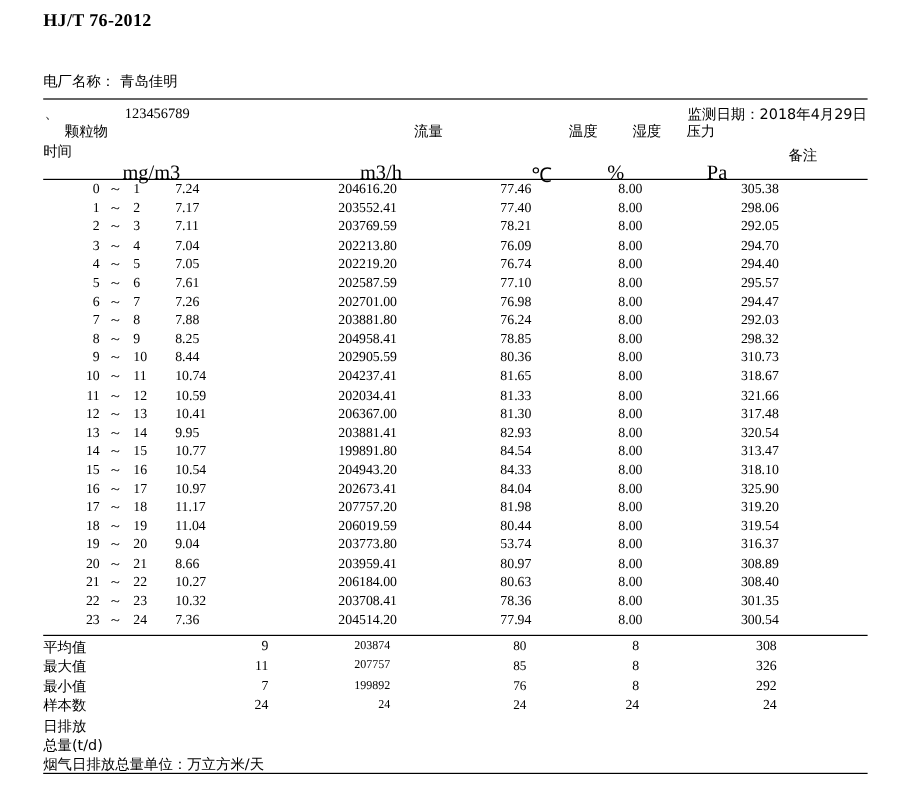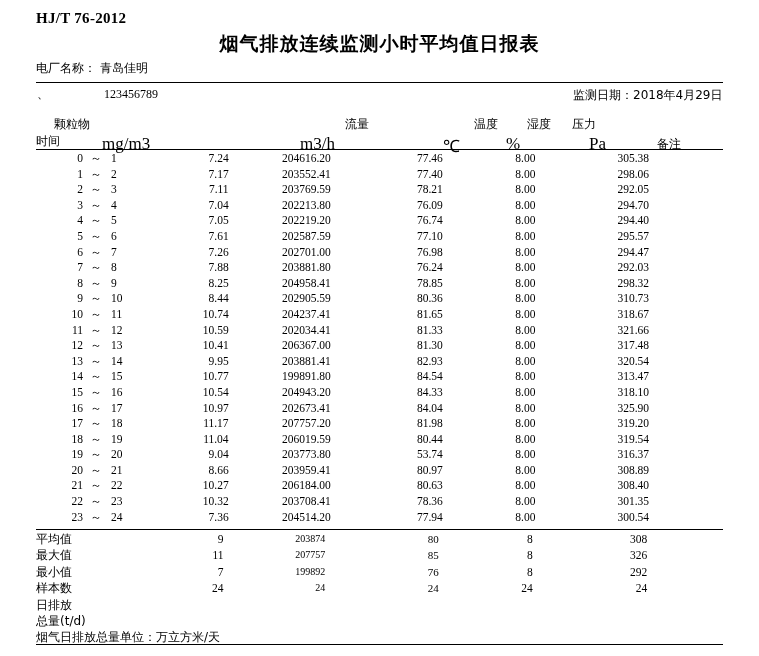--- a/index.html
+++ b/index.html
@@ -78,21 +78,20 @@
     left: 573px;
     top: 87px;
     font-size: 12px;
     font-family: "DejaVu Sans", sans-serif;
   }
   
   .hdr {
     position: absolute;
     font-size: 12px;
     font-family: "DejaVu Sans", sans-serif;
-    margin-top: 15px;
   }
   .hdr-pm   { left: 54px;  top: 101px; }
   .hdr-flow { left: 345px; top: 101px; }
   .hdr-temp { left: 474px; top: 101px; }
   .hdr-hum  { left: 527px; top: 101px; }
   .hdr-pres { left: 572px; top: 101px; }
   .hdr-time { left: 36px;  top: 118px; }
   .hdr-note { left: 657px; top: 121px; }
   
   .unit {
@@ -142,21 +141,21 @@
   }
   table.data td {
     padding: 0;
     height: 15.6px;
     line-height: 15.6px;
     white-space: nowrap;
   }
   .c-h1   { width: 58px; text-align: right; padding-right: 4px !important; }
   .c-tilde{ width: 20px; text-align: center; }
   .c-h2   { width: 42px; text-align: left; padding-left: 6px !important; }
-  .c-pm   { width: 100px; text-align: right; padding-right: 5px !important; }
+  .c-pm   { width: 100px; padding-right: 5px !important; }
   .c-flow { width: 112px; text-align: right; padding-right: 14px !important; }
   .c-temp { width: 120px; text-align: right; padding-right: 22px !important; }
   .c-hum  { width: 86px;  text-align: right; padding-right: 22px !important; }
   .c-pres { width: 110px; text-align: right; padding-right: 44px !important; }
   .c-note { width: 39px; }
 
   table.summary {
     position: absolute;
     left: 36px;
     top: 531px;
@@ -199,21 +198,20 @@
     font-family: "DejaVu Sans", sans-serif;
   }
 </style>
 </head>
 <body>
 
 <div class="page">
 
   <div class="std-no">HJ/T 76-2012</div>
 
-  <div class="title">烟气排放连续监测小时平均值日报表</div>
 
   <div class="plant-line">
     <span>电厂名称：</span><span class="plant-value">青岛佳明</span>
   </div>
 
   <div class="hr-top"></div>
 
   <div class="dash-mark">、</div>
   <div class="serial">123456789</div>
   <div class="monitor-date">监测日期：2018年4月29日</div>

